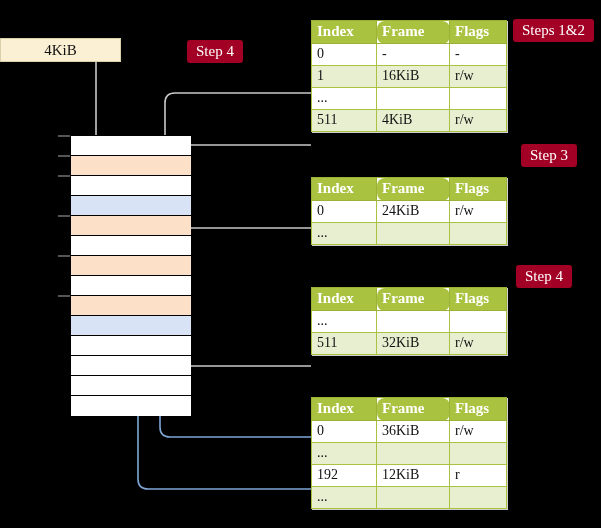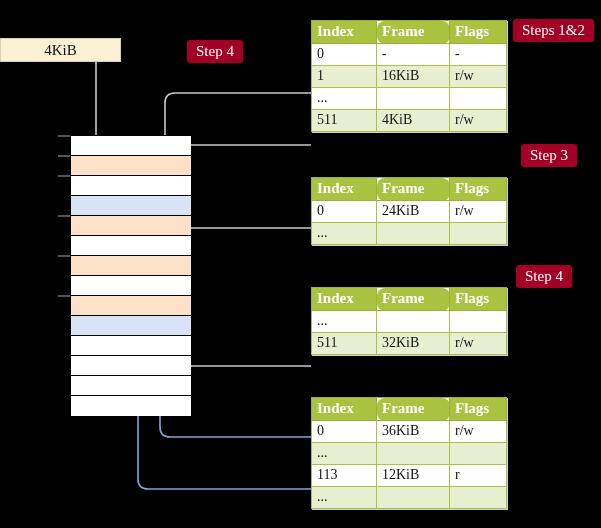--- a/index.html
+++ b/index.html
@@ -281,21 +281,21 @@
         <td class="c-index">0</td>
         <td class="c-frame">36KiB</td>
         <td class="c-flags">r/w</td>
       </tr>
       <tr class="alt">
         <td class="c-index">...</td>
         <td class="c-frame"></td>
         <td class="c-flags"></td>
       </tr>
       <tr>
-        <td class="c-index">113</td>
+        <td class="c-index">192</td>
         <td class="c-frame">12KiB</td>
         <td class="c-flags">r</td>
       </tr>
       <tr class="alt">
         <td class="c-index">...</td>
         <td class="c-frame"></td>
         <td class="c-flags"></td>
       </tr>
     </tbody>
   </table>

